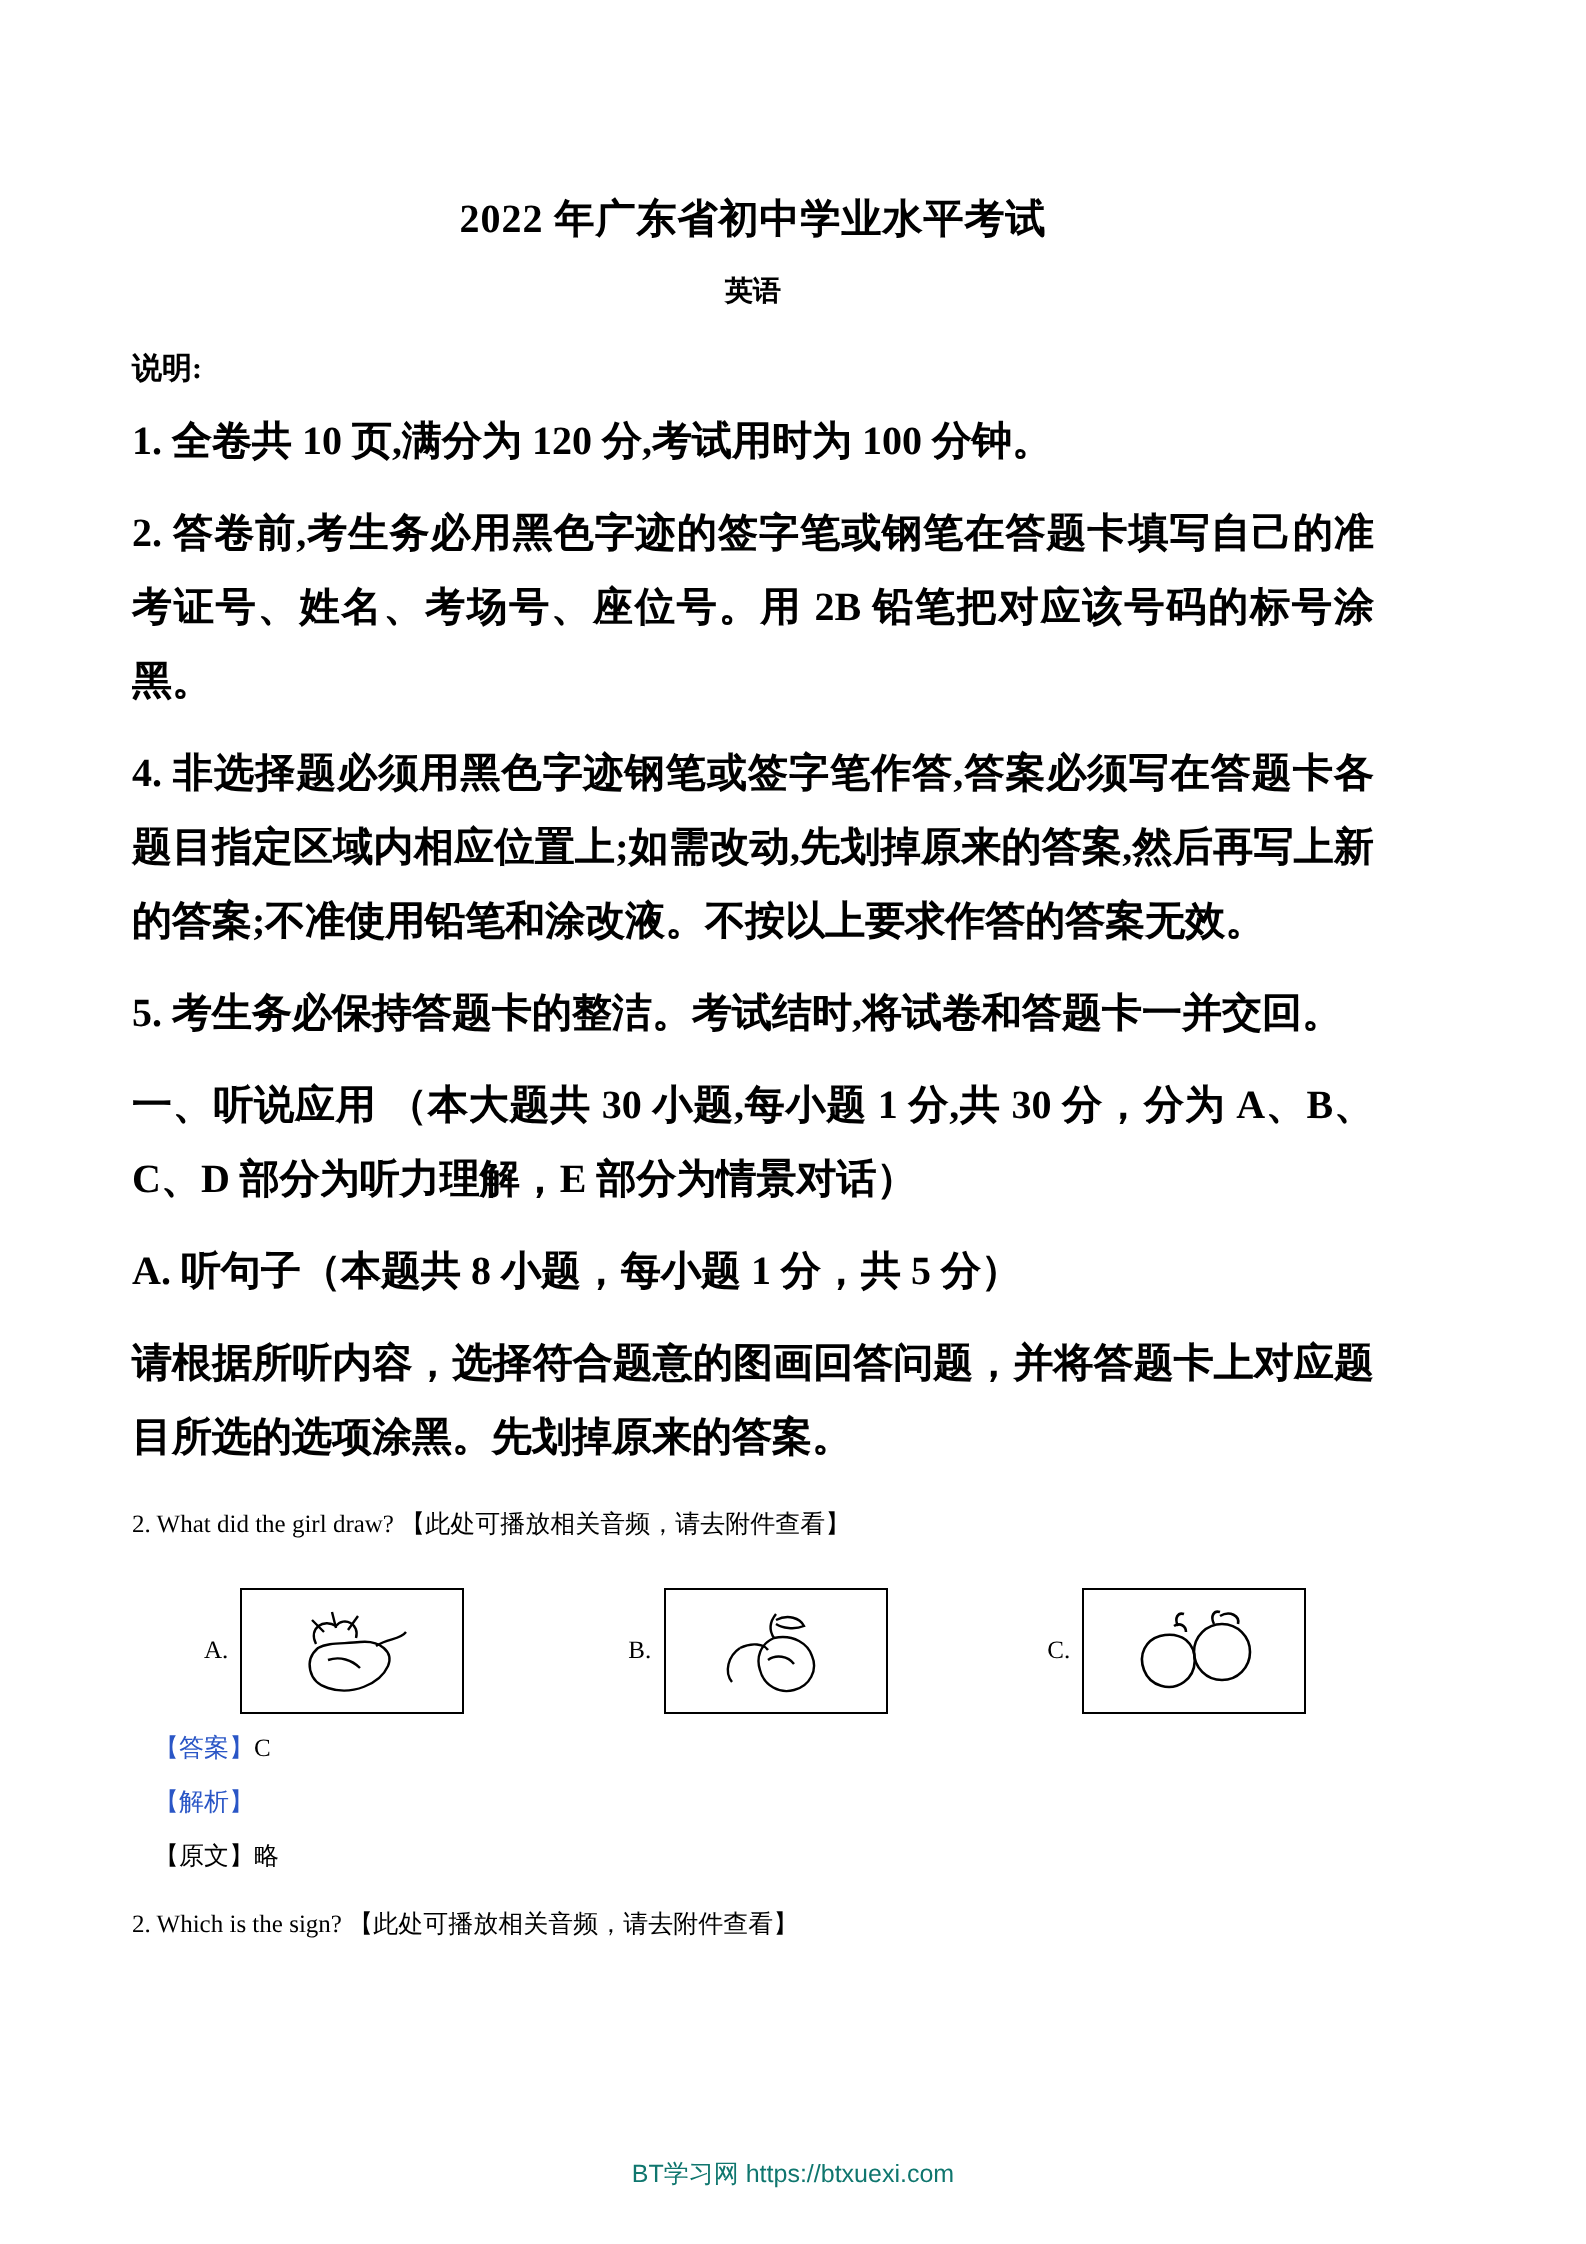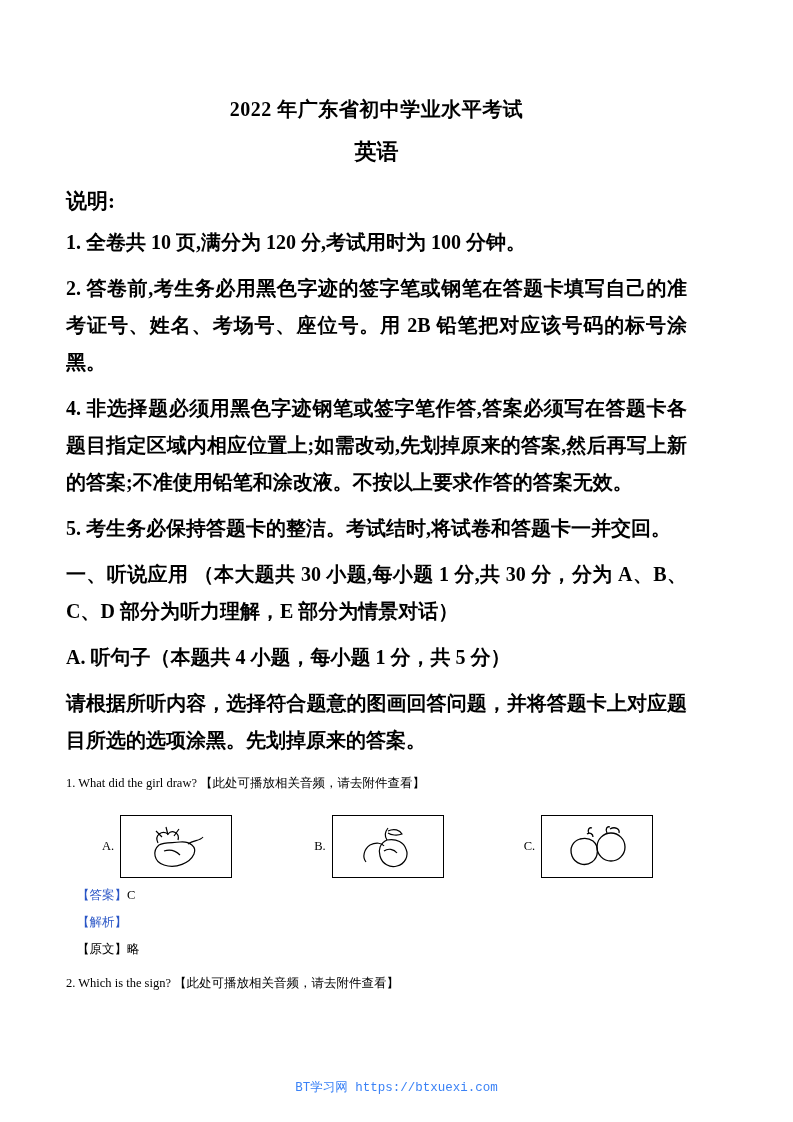--- a/index.html
+++ b/index.html
@@ -27,26 +27,26 @@
   .title {
     text-align: center;
     font-size: 20px;
     font-weight: bold;
     letter-spacing: 0.5px;
     margin: 18px 0 0 0;
     font-family: "Liberation Serif", "DejaVu Serif", serif;
   }
   .subtitle {
     text-align: center;
-    font-size: 22px;
+    font-size: 14px;
     font-weight: bold;
     margin: 14px 0 0 0;
   }
   .note-head {
-    font-size: 21px;
+    font-size: 15px;
     font-weight: bold;
     margin: 20px 0 0 0;
   }
   .para {
     font-size: 20px;
     font-weight: bold;
     line-height: 1.85;
     margin: 9px 0 0 0;
     text-align: justify;
   }
@@ -91,46 +91,46 @@
   .spacer-a { width: 36px; }
   .spacer-b { width: 82px; }
   .spacer-c { width: 80px; }
   .footer {
     position: absolute;
     left: 0;
     bottom: 26px;
     width: 100%;
     text-align: center;
     font-size: 12.5px;
-    color: #3b82f6;
-    font-family: Liberation Mono, monospace;
+    color: #0f766e;
+    font-family: Liberation Sans, sans-serif;
   }
   svg { display: block; }
 </style>
 </head>
 <body>
 
 <div class="page">
 
   <div class="title">2022 年广东省初中学业水平考试</div>
   <div class="subtitle">英语</div>
 
   <div class="note-head">说明:</div>
 
   <div class="para">1. 全卷共 10 页,满分为 120 分,考试用时为 100 分钟。</div>
   <div class="para">2. 答卷前,考生务必用黑色字迹的签字笔或钢笔在答题卡填写自己的准考证号、姓名、考场号、座位号。用 2B 铅笔把对应该号码的标号涂黑。</div>
   <div class="para">4. 非选择题必须用黑色字迹钢笔或签字笔作答,答案必须写在答题卡各题目指定区域内相应位置上;如需改动,先划掉原来的答案,然后再写上新的答案;不准使用铅笔和涂改液。不按以上要求作答的答案无效。</div>
   <div class="para">5. 考生务必保持答题卡的整洁。考试结时,将试卷和答题卡一并交回。</div>
 
   <div class="para">一、听说应用 （本大题共 30 小题,每小题 1 分,共 30 分，分为 A、B、C、D 部分为听力理解，E 部分为情景对话）</div>
-  <div class="para">A. 听句子（本题共 4 小题，每小题 1 分，共 5 分）</div>
+  <div class="para">A. 听句子（本题共 8 小题，每小题 1 分，共 5 分）</div>
   <div class="para">请根据所听内容，选择符合题意的图画回答问题，并将答题卡上对应题目所选的选项涂黑。先划掉原来的答案。</div>
 
   <div class="small-q">
-    <span>1. What did the girl draw?</span>
+    <span>2. What did the girl draw?</span>
     <span>【此处可播放相关音频，请去附件查看】</span>
   </div>
 
   <div class="options-row">
     <div class="spacer-a"></div>
     <div class="opt">
       <span class="opt-label">A.</span>
       <span class="pic-box">
         <svg width="96" height="52" viewBox="0 0 96 52">
           <g fill="none" stroke="#000" stroke-width="1.2">

